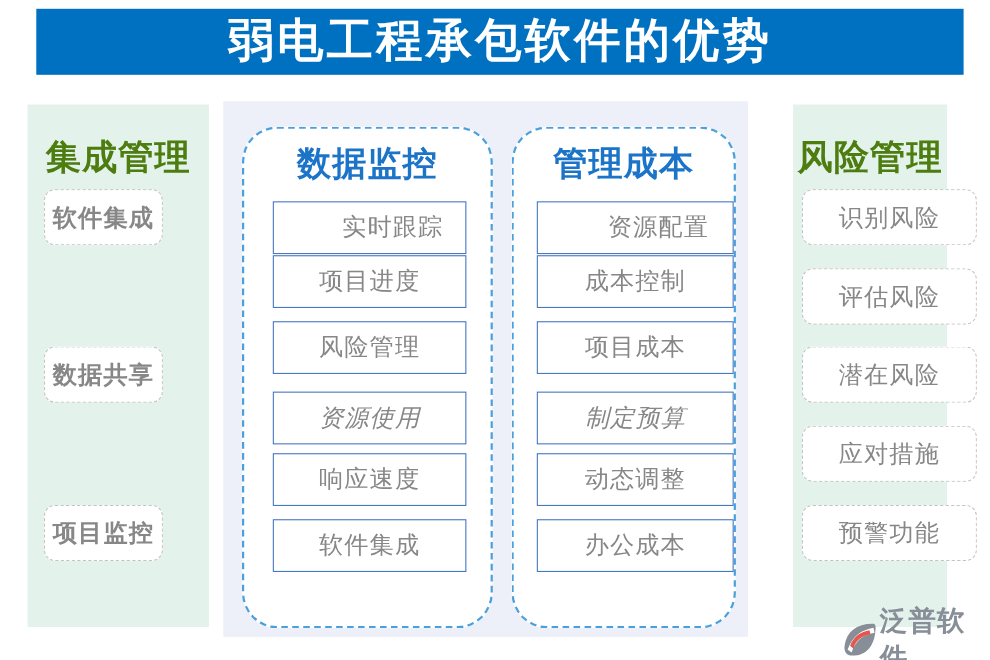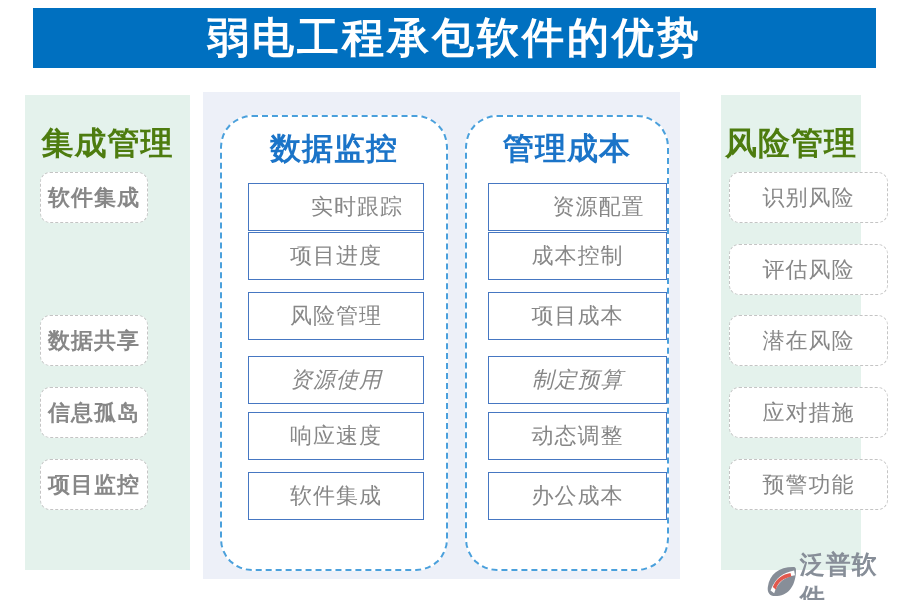--- a/index.html
+++ b/index.html
@@ -62,21 +62,20 @@
 <div class="stage">
 
   <header class="banner">
     <h1>弱电工程承包软件的优势</h1>
   </header>
 
   <section class="panel left">
     <h2>集成管理</h2>
     <div class="pill r1">软件集成</div>
     <div class="pill r3">数据共享</div>
-    <div class="pill r4">信息孤岛</div>
     <div class="pill r5">项目监控</div>
   </section>
 
   <section class="panel-mid">
     <div class="group g1">
       <h2>数据监控</h2>
       <div class="cell m1">实时跟踪</div>
       <div class="cell m2">项目进度</div>
       <div class="cell m3">风险管理</div>
       <div class="cell m4">资源使用</div>

